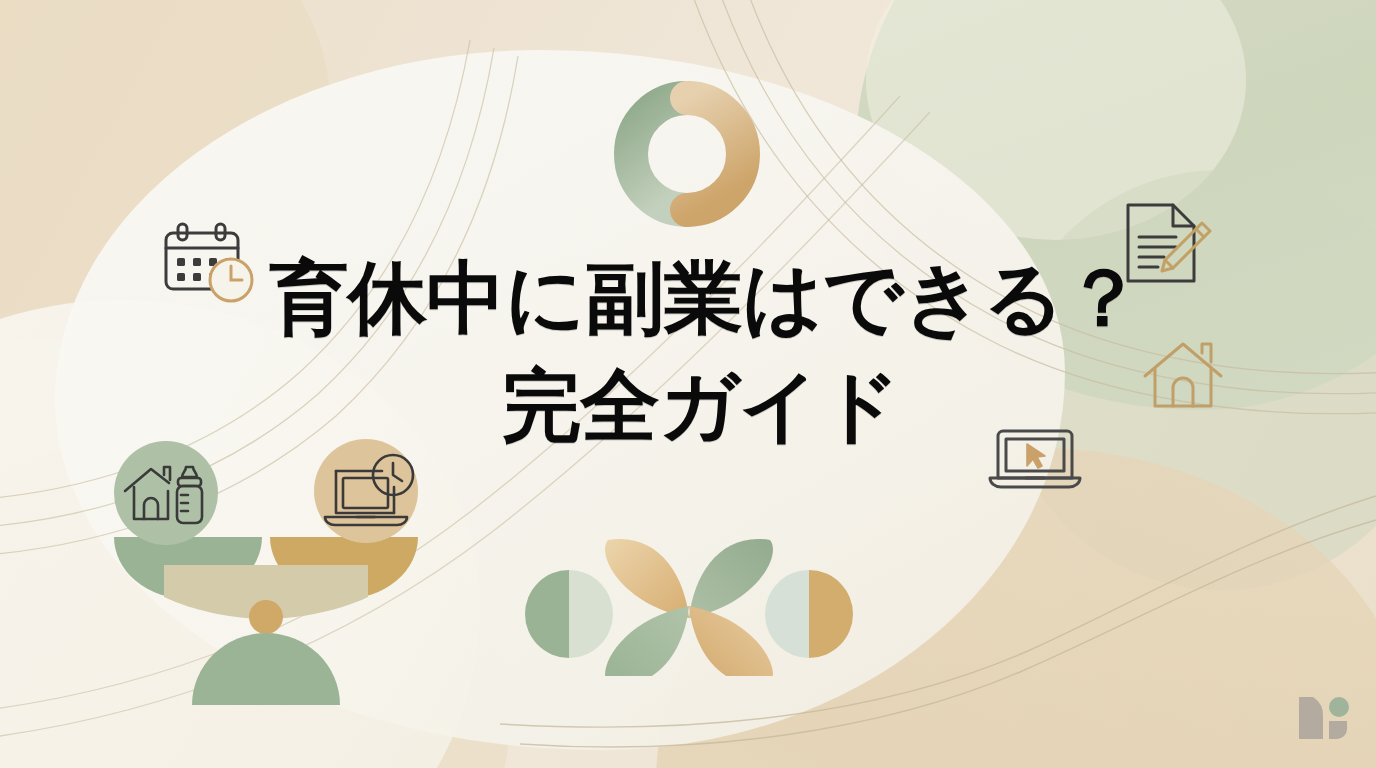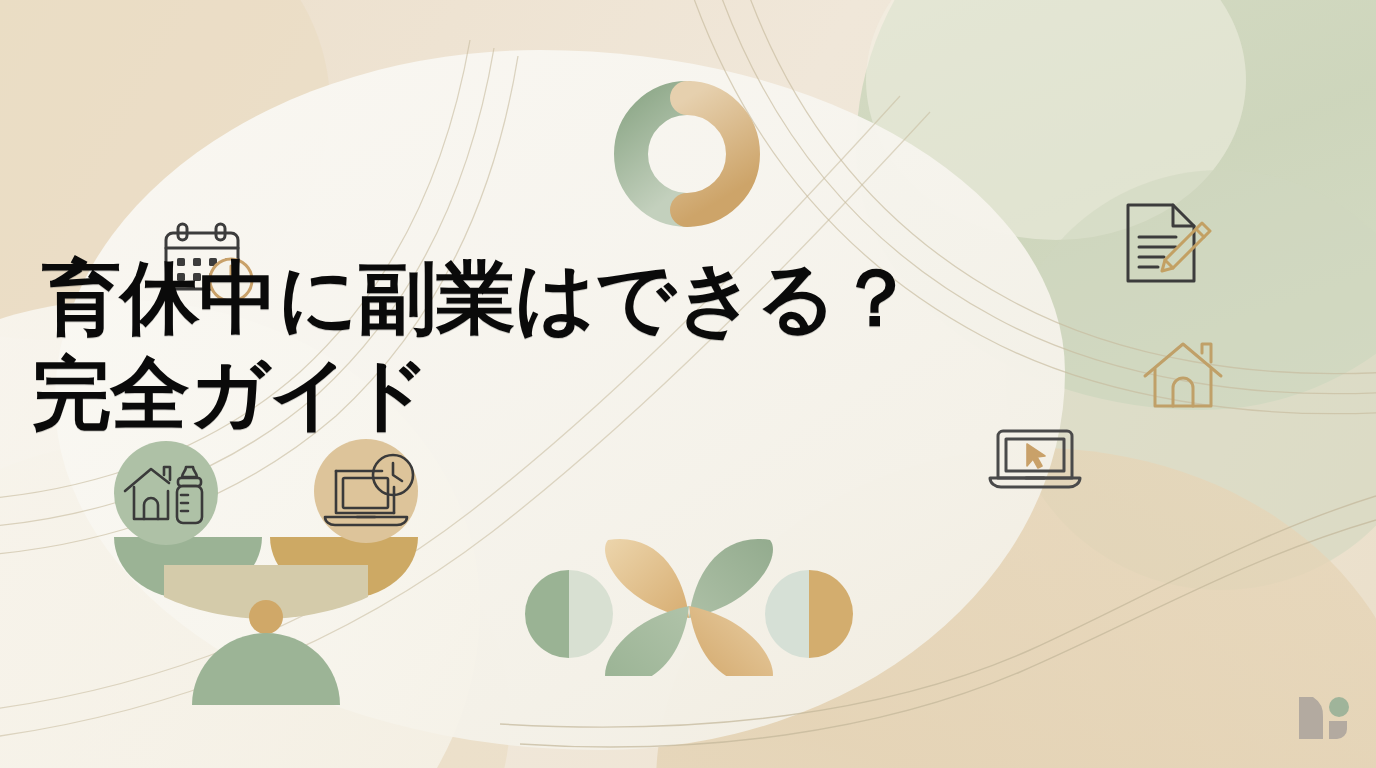--- a/index.html
+++ b/index.html
@@ -94,35 +94,35 @@
   
   .line-icon { position:absolute; }
   #icon-calendar-clock { left:160px; top:218px; width:100px; height:88px; }
   #icon-doc-pencil     { left:1118px; top:199px; width:96px; height:88px; }
   #icon-house          { left:1140px; top:338px; width:86px; height:74px; }
   #icon-laptop-cursor  { left:986px; top:424px; width:98px; height:72px; }
 
   
   #title-block {
     position:absolute;
-    left:16px; right:0; top:256px;
-    text-align:left;
+    left:10px; right:0; top:256px;
+    text-align:center;
     z-index:30;
     padding-left:16px;
   }
   #title-line-1, #title-line-2 {
     color:#0a0a0a;
     font-weight:900;
     letter-spacing:-0.5px;
     line-height:1.06;
     text-shadow:0 1px 0 rgba(0,0,0,.18);
     white-space:nowrap;
   }
   #title-line-1 { font-size:79px; padding-left:10px; }
-  #title-line-2 { font-size:79px; margin-top:12px; padding-left:0px; }
+  #title-line-2 { font-size:79px; margin-top:24px; padding-left:0px; }
 
   
   #logo { position:absolute; right:25px; bottom:25px; width:56px; height:50px; }
 </style>
 </head>
 <body>
 
 <div id="slide">
 
   <div class="blob blob-tan-l"></div>

